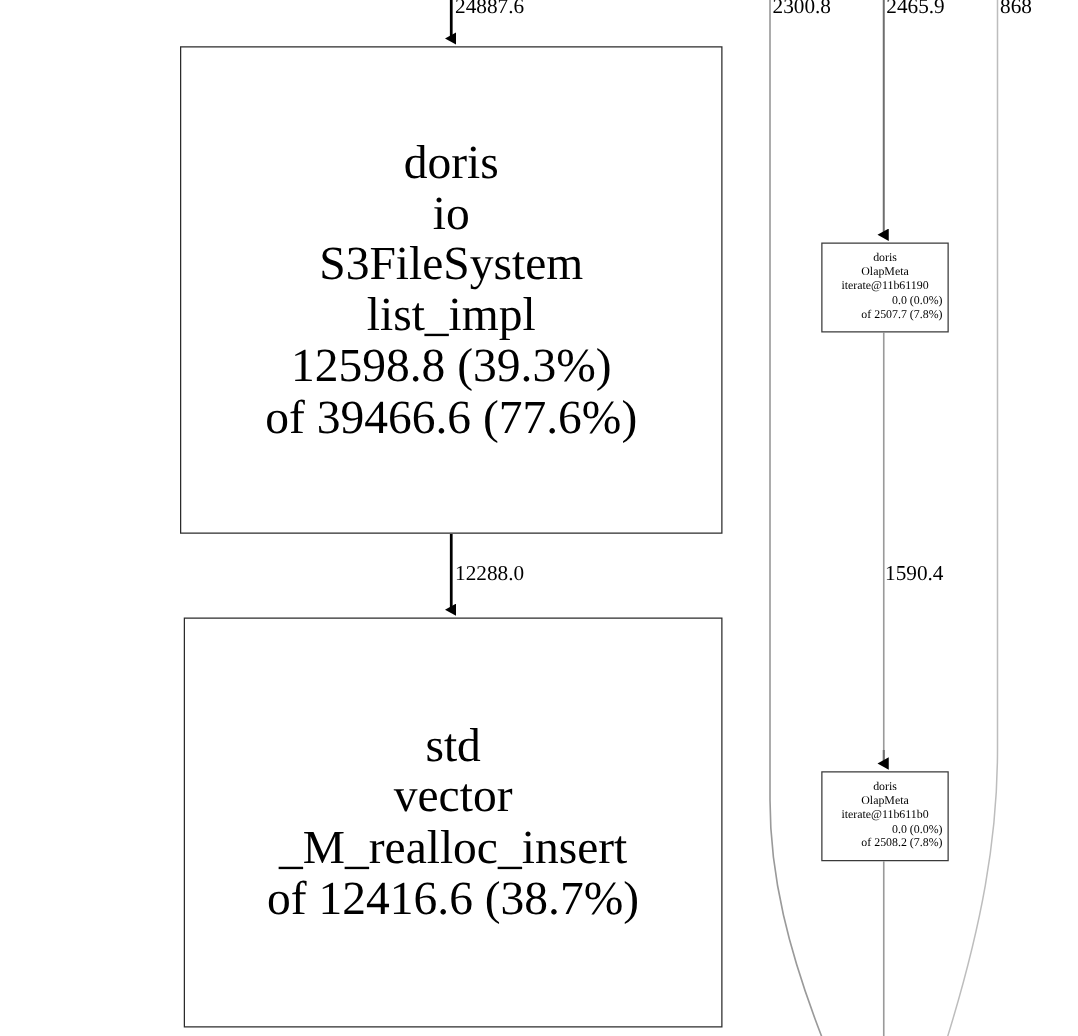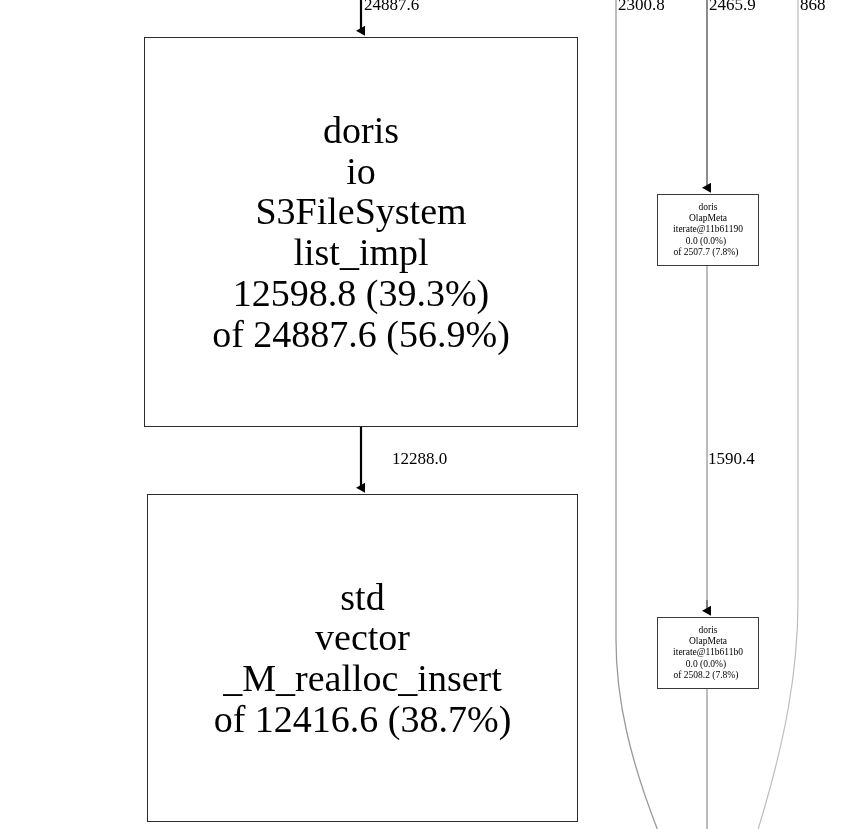--- a/index.html
+++ b/index.html
@@ -59,37 +59,37 @@
     align-items: center;
     justify-content: center;
     text-align: center;
     line-height: 1.18;
   }
   .node-small .ln {
     display: block;
     white-space: nowrap;
     font-size: 9.5px;
   }
-  .node-small .ln.rt { align-self: stretch; padding-right: 4px; }
+  .node-small .ln.rt { align-self: stretch; text-align: right; padding-right: 4px; }
   #node-olapmeta-a { left: 657px; top: 194px; width: 102px; height: 72px; }
   #node-olapmeta-b { left: 657px; top: 617px; width: 102px; height: 72px; }
 
   
   .edge-label {
     position: absolute;
     font-size: 17px;
     white-space: nowrap;
     line-height: 1;
     color: #000000;
   }
   #edgelabel-top-main   { left: 364px; top: -4px; }
   #edgelabel-top-left   { left: 618px; top: -4px; }
   #edgelabel-top-mid    { left: 709px; top: -4px; }
   #edgelabel-top-right  { left: 800px; top: -4px; }
-  #edgelabel-mid-main   { left: 372px; top: 450px; padding-left: 20px; }
+  #edgelabel-mid-main   { left: 344px; top: 450px; padding-left: 20px; }
   #edgelabel-mid-right  { left: 708px; top: 450px; }
 </style>
 </head>
 <body>
 
 <div id="canvas">
 
   <svg class="edges" viewBox="0 0 862 829" xmlns="http://www.w3.org/2000/svg">
     <defs>
       <marker id="arrowdark" markerWidth="10" markerHeight="10" refX="5.2" refY="4" orient="auto" markerUnits="userSpaceOnUse">
@@ -132,21 +132,21 @@
   <span class="edge-label" id="edgelabel-mid-main">12288.0</span>
 
   <span class="edge-label" id="edgelabel-mid-right">1590.4</span>
 
   <div class="node-big" id="node-s3filesystem">
     <span class="ln">doris</span>
     <span class="ln">io</span>
     <span class="ln">S3FileSystem</span>
     <span class="ln">list_impl</span>
     <span class="ln">12598.8 (39.3%)</span>
-    <span class="ln">of 24887.6 (56.9%)</span>
+    <span class="ln">of 39466.6 (77.6%)</span>
   </div>
 
   <div class="node-big" id="node-realloc">
     <span class="ln">std</span>
     <span class="ln">vector</span>
     <span class="ln">_M_realloc_insert</span>
     <span class="ln">of 12416.6 (38.7%)</span>
   </div>
 
   <div class="node-small" id="node-olapmeta-a">

